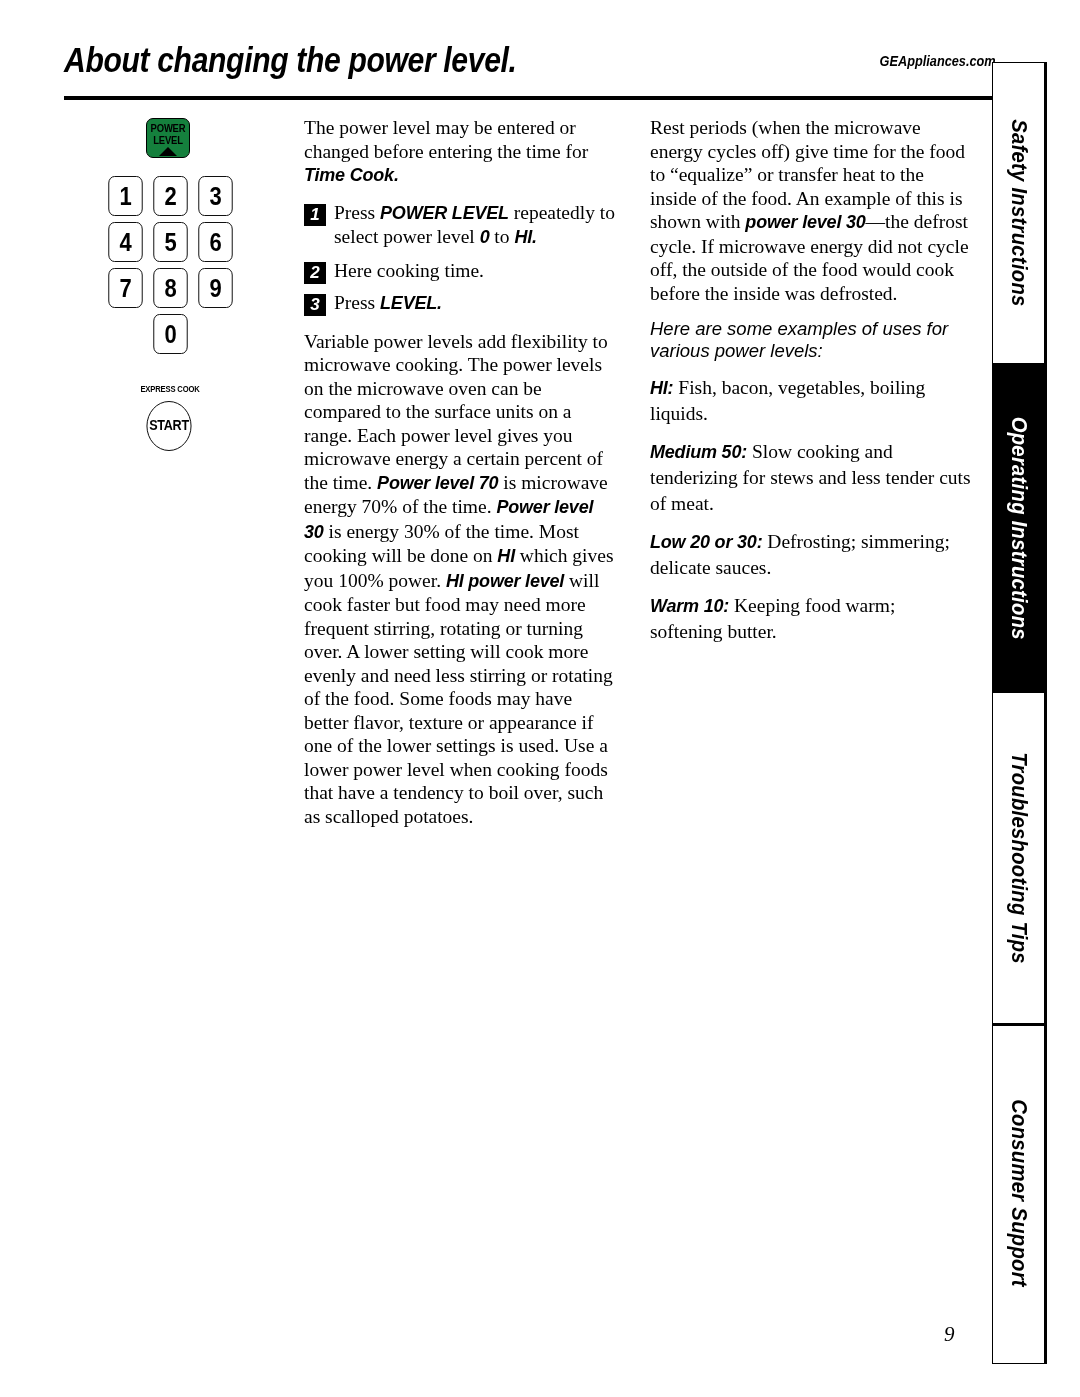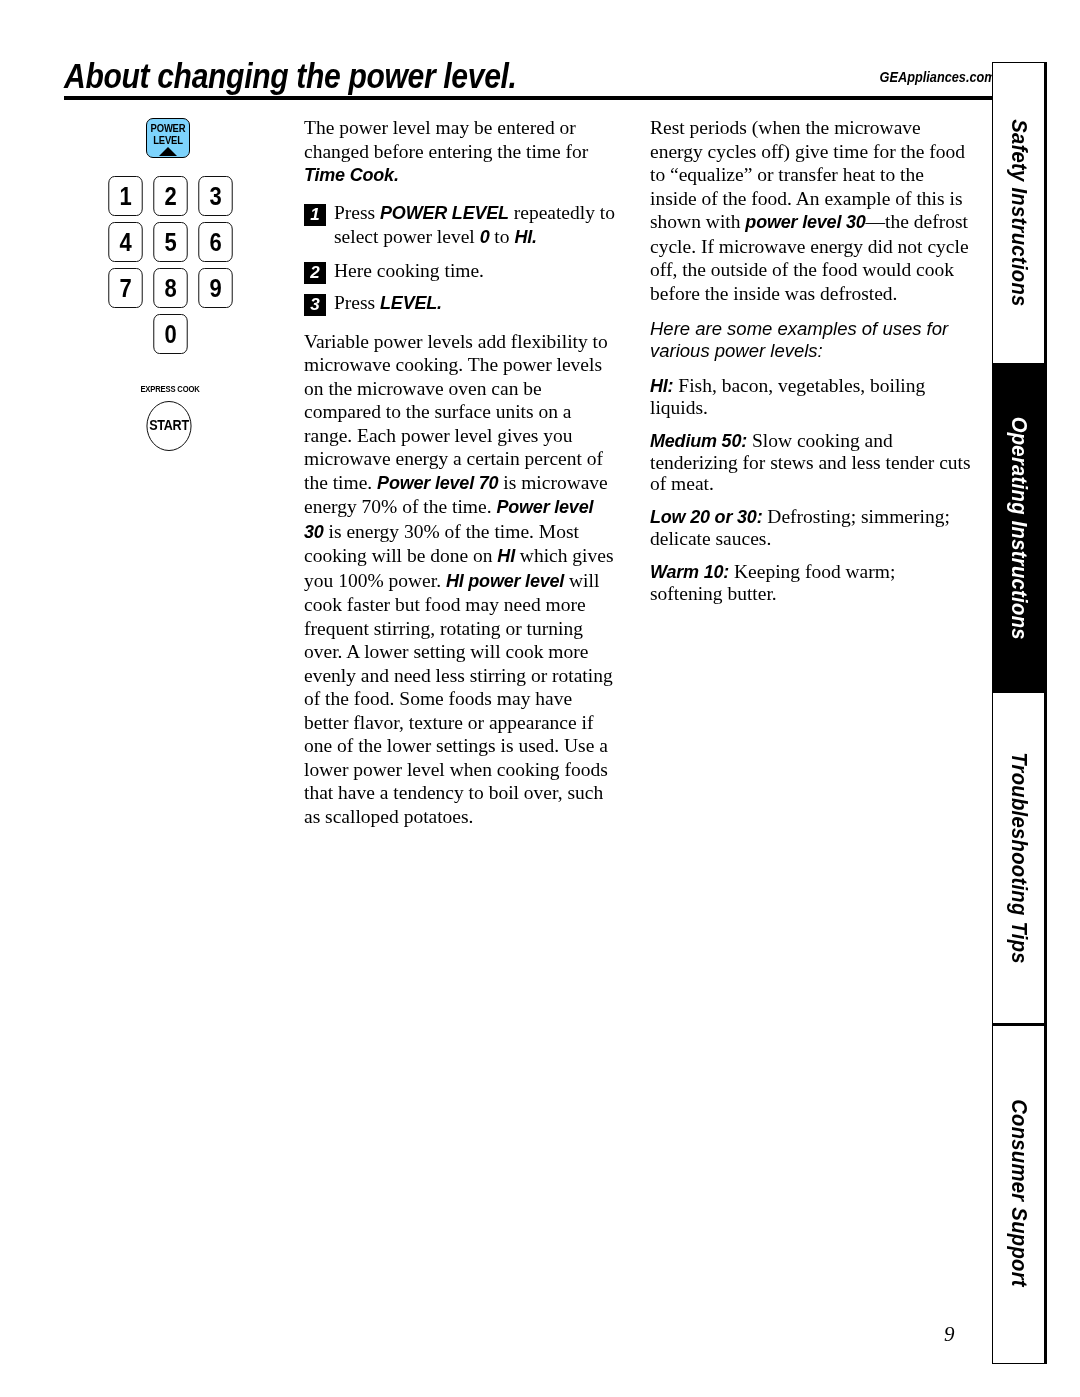--- a/index.html
+++ b/index.html
@@ -13,21 +13,21 @@
     position: relative;
     font-family: "Liberation Serif", "DejaVu Serif", serif;
     color: #000000;
     overflow: hidden;
   }
 
   
   #header {
     position: absolute;
     left: 64px;
-    top: 56px;
+    top: 40px;
     width: 936px;
     height: 44px;
   }
   #page-title {
     position: absolute;
     left: 0;
     top: 0;
     font-family: "Liberation Sans Narrow", "Liberation Sans", sans-serif;
     font-weight: bold;
     font-style: italic;
@@ -68,21 +68,21 @@
   }
   .pl-button {
     position: absolute;
     left: 46px;
     top: 5px;
     width: 44px;
     height: 40px;
     border: 1.6px solid #000;
     border-radius: 7px;
     box-sizing: border-box;
-    background: #7dd3fc;
+    background: #15803d;
   }
   .pl-label {
     position: absolute;
     left: 0;
     top: 4px;
     width: 100%;
     text-align: center;
     font-family: "Liberation Sans Narrow", "Liberation Sans", sans-serif;
     font-weight: bold;
     font-size: 10.5px;
@@ -210,21 +210,21 @@
     font-family: "Liberation Sans Narrow", "Liberation Sans", sans-serif;
     font-style: italic;
     font-weight: normal;
     font-size: 18.5px;
     line-height: 22px;
   }
 
   .level-item {
     margin: 0 0 12px 0;
     font-size: 19.5px;
-    line-height: 21px;
+    line-height: 26px;
   }
   .level-name {
     font-family: "Liberation Sans Narrow", "Liberation Sans", sans-serif;
     font-weight: bold;
     font-style: italic;
     font-size: 18px;
     letter-spacing: -0.2px;
   }
 
   

